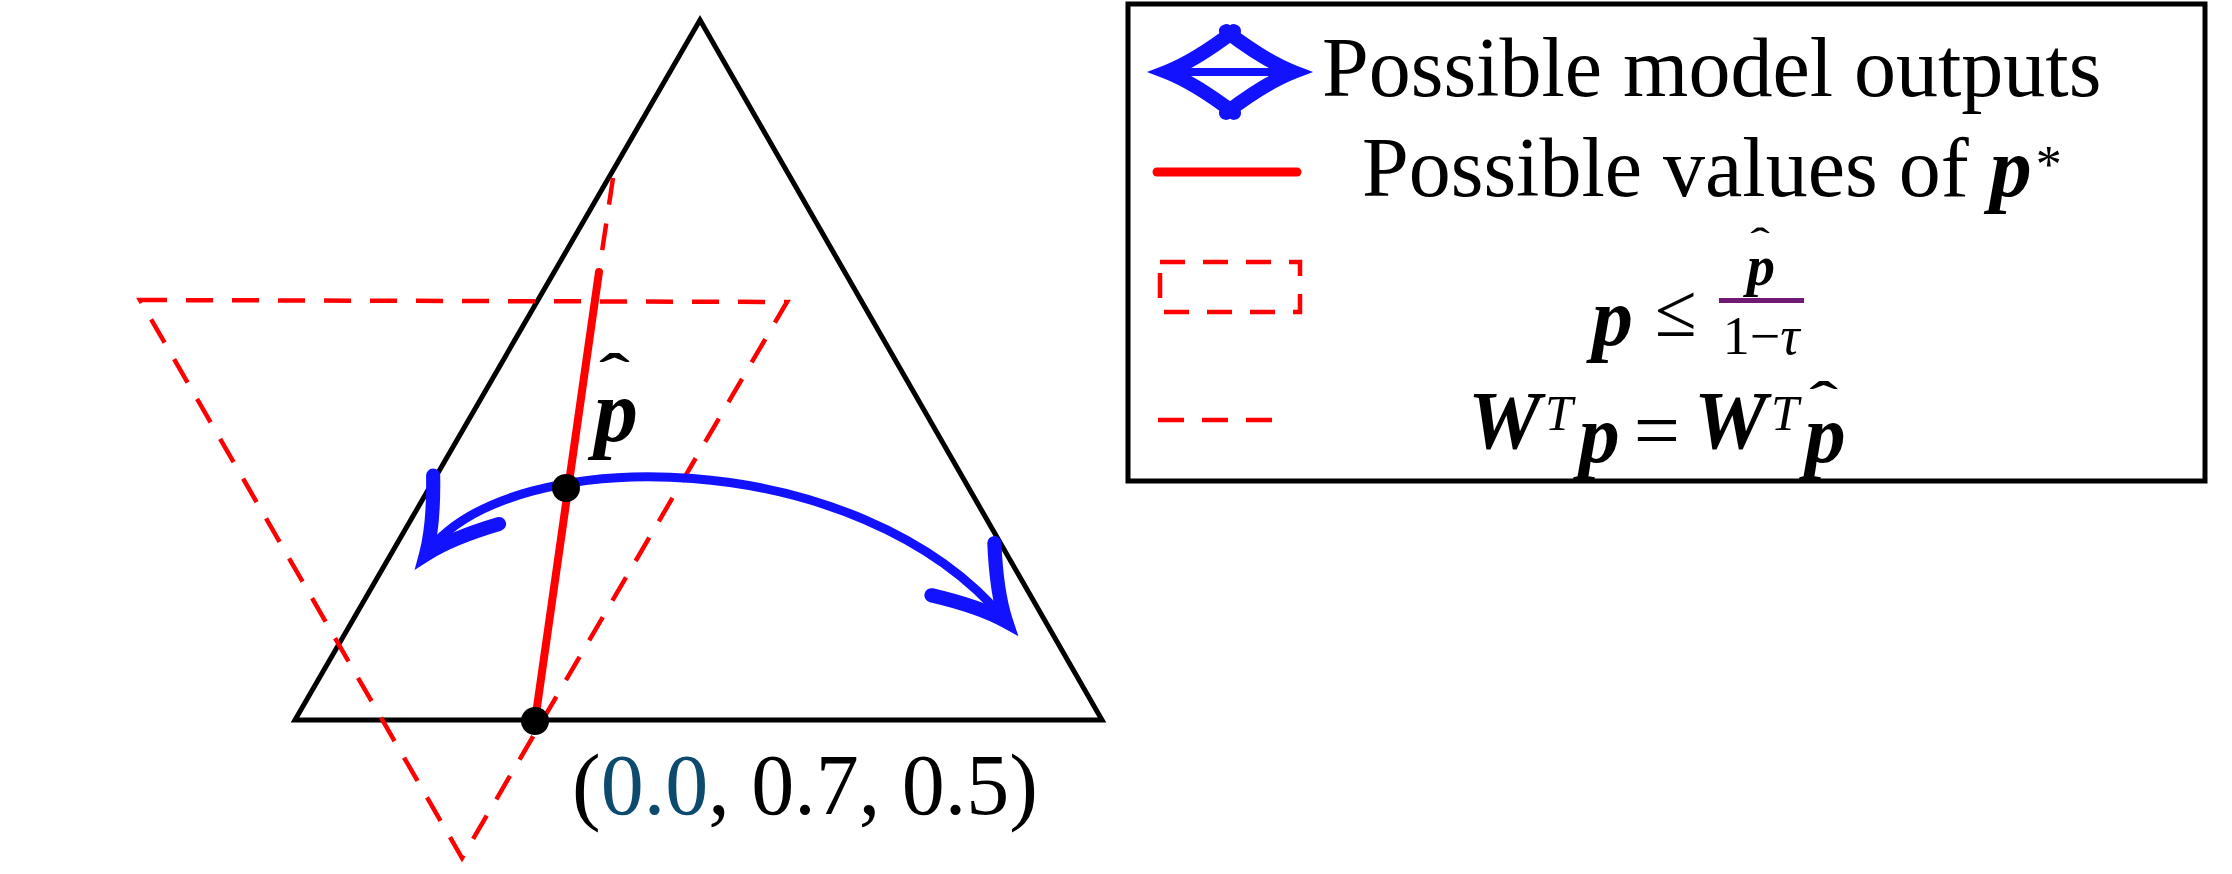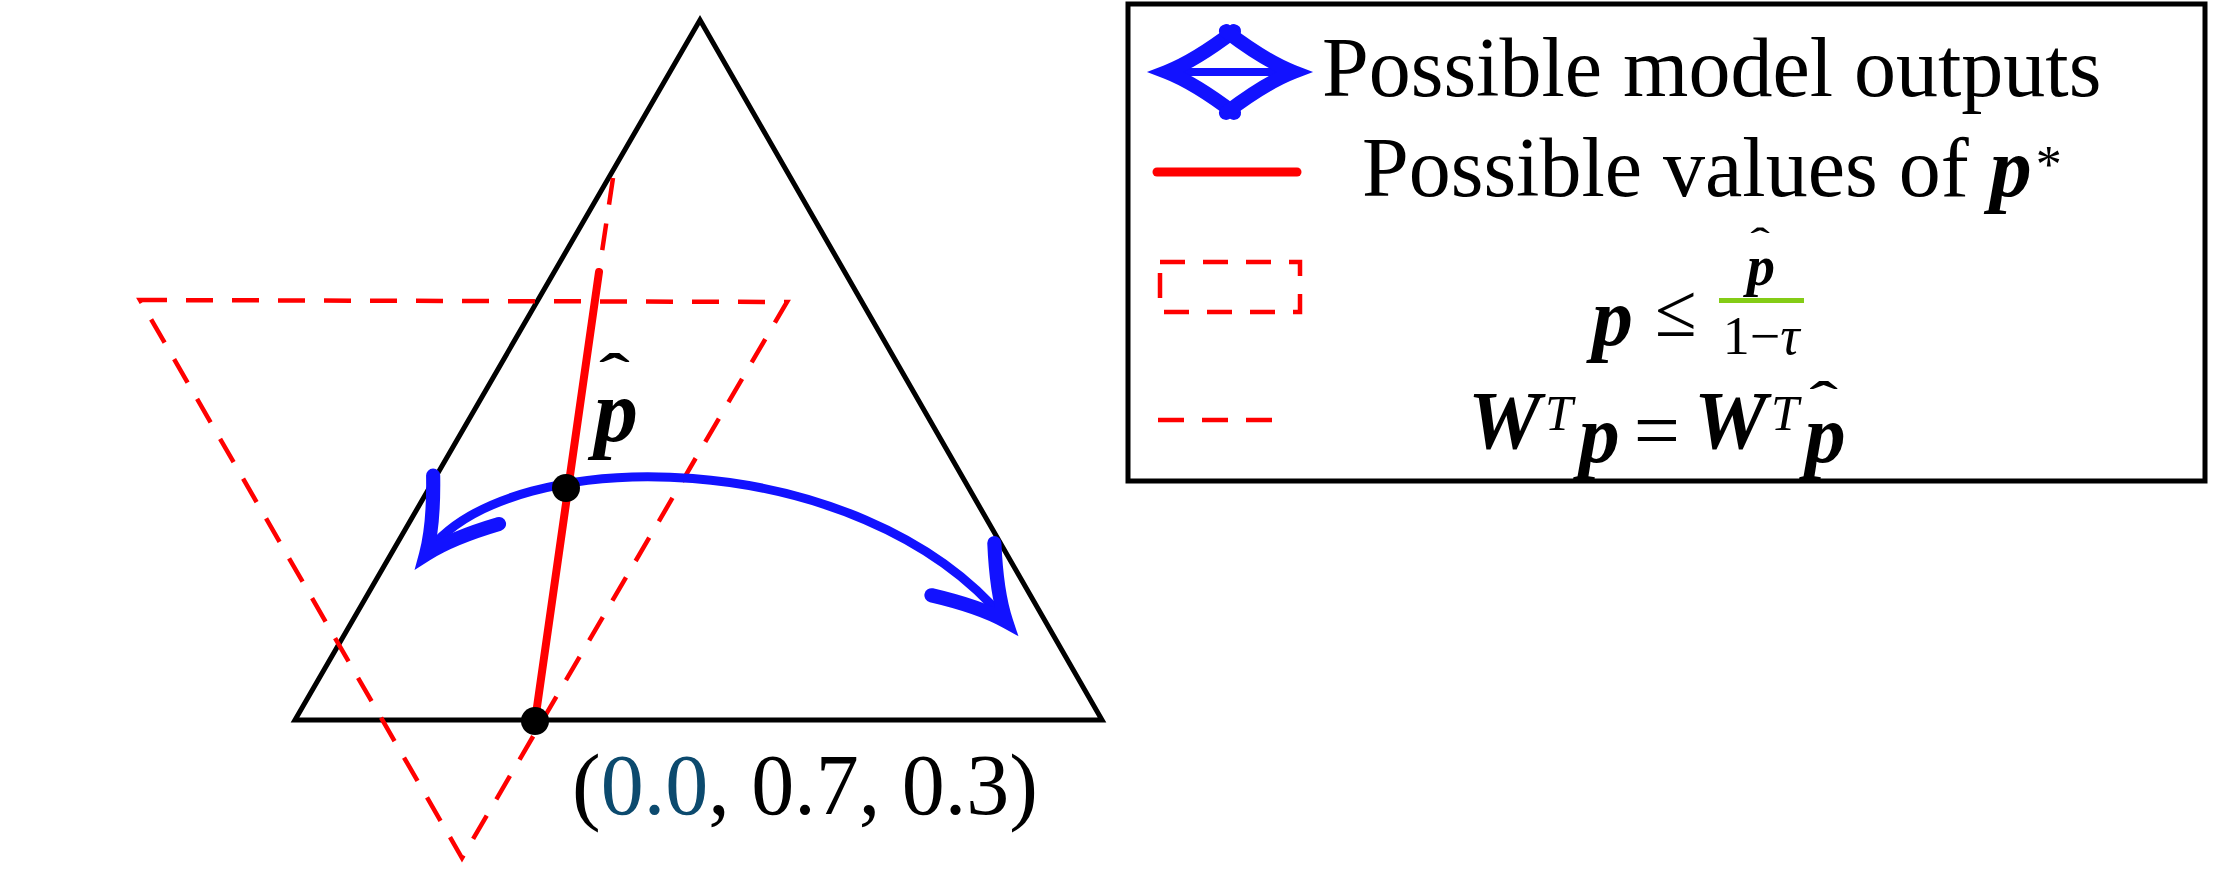--- a/index.html
+++ b/index.html
@@ -29,21 +29,21 @@
   .lg-row1{left:1322px;top:26px;font-size:84px;}
   .lg-row2{left:1362px;top:126px;font-size:84px;}
   .lg-row3{
     left:1592px;top:238px;height:132px;
     display:flex;align-items:center;gap:22px;
   }
   .lg-row3 .bigp{font-size:82px;}
   .lg-leq{font-size:76px;font-style:normal;font-weight:normal;transform:translateY(6px);}
   .frac{display:inline-flex;flex-direction:column;align-items:center;transform:translateY(-4px);}
   .frac .num{font-size:56px;padding:0 10px 4px 10px;}
-  .frac .den{font-size:54px;border-top:5px solid #84cc16;padding:6px 4px 0 4px;}
+  .frac .den{font-size:54px;border-top:5px solid #701a75;padding:6px 4px 0 4px;}
   .lg-row4{left:1468px;top:380px;font-size:82px;display:flex;align-items:flex-start;}
   .supT{font-size:50px;font-weight:normal;transform:translateY(8px);display:inline-block;margin:0 6px 0 4px;}
   .supStar{font-size:52px;font-weight:normal;font-style:normal;transform:translateY(-14px);display:inline-block;margin-left:4px;}
   .eq{font-style:normal;font-weight:normal;margin:0 14px;transform:translateY(10px);display:inline-block;}
   .pshift{transform:translateY(14px);display:inline-block;}
 </style>
 </head>
 <body>
 
 <div class="canvas">
@@ -77,21 +77,21 @@
   </svg>
 
   <div class="lbl math phat-main">
     <span class="hatwrap">
       <span class="hat">ˆ</span>
       <span>p</span>
     </span>
   </div>
 
   <div class="lbl coord-label">
-    <span>(</span><span class="coord-red">0.0</span><span>, 0.7, 0.3)</span>
+    <span>(</span><span class="coord-red">0.0</span><span>, 0.7, 0.5)</span>
   </div>
 
   <div class="lbl lg-row1">Possible model outputs</div>
 
   <div class="lbl lg-row2">
     <span>Possible values of</span>
     <span class="math">p</span><span class="supStar">*</span>
   </div>
 
   <div class="lbl lg-row3">

